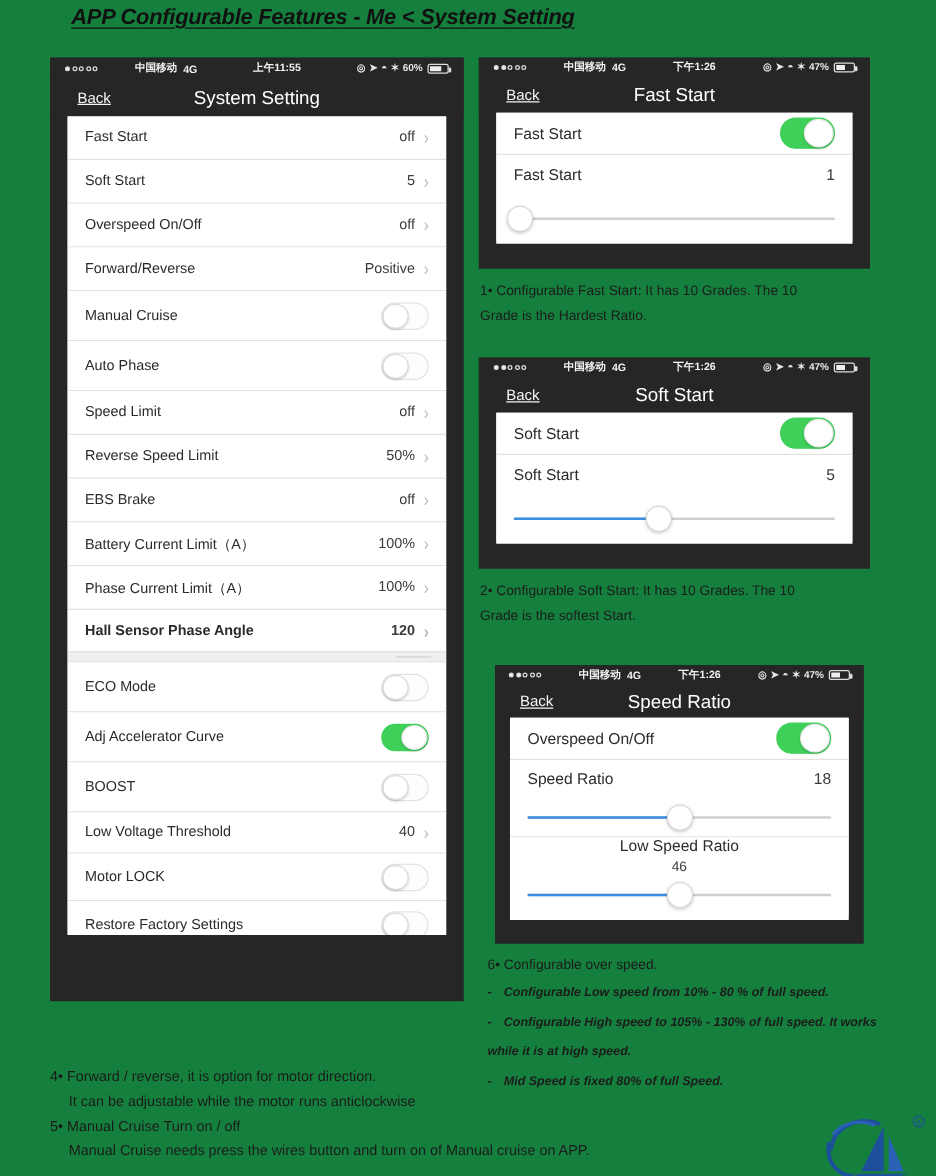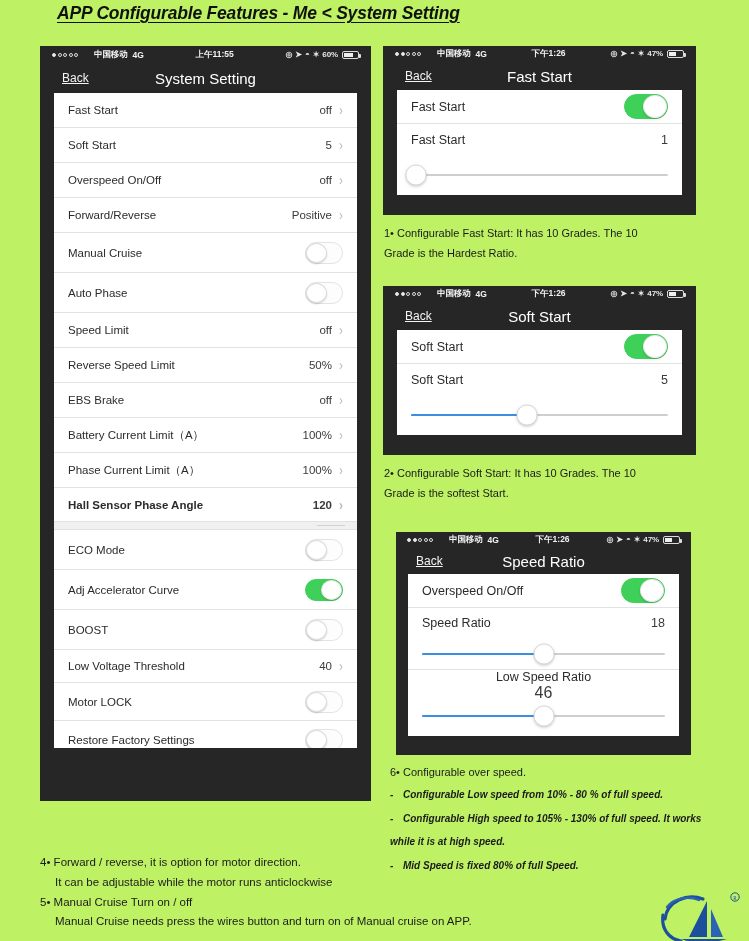--- a/index.html
+++ b/index.html
@@ -5,21 +5,21 @@
   * { box-sizing: border-box; margin: 0; padding: 0; }
   html, body {
     width: 749px; height: 941px;
     background: #ffffff;
     font-family: "Liberation Sans", sans-serif;
     overflow: hidden;
   }
   #page {
     position: relative;
     width: 749px; height: 941px;
-    background: #bef264;
+    background: #15803d;
   }
 
   
   .doc-title {
     position: absolute;
     left: 57px; top: 3px;
     font-size: 17.5px;
     font-weight: bold;
     font-style: italic;
     text-decoration: underline;
@@ -44,21 +44,21 @@
     font-weight: bold;
     letter-spacing: -0.1px;
     white-space: nowrap;
   }
   .sb-dots { display: flex; align-items: center; gap: 1.5px; }
   .dot {
     width: 4px; height: 4px; border-radius: 50%;
     border: 1px solid #ddd;
   }
   .dot.fill { background: #eee; }
-  .sb-carrier { margin-left: 4px; padding-left: 12px; }
+  .sb-carrier { margin-left: 18px; padding-left: 12px; }
   .sb-net { margin-left: 5px; }
   .sb-time { flex: 1; text-align: center; letter-spacing: 0px; }
   .sb-right { display: flex; align-items: center; gap: 3px; }
   .sb-ico { font-size: 8px; line-height: 1; color: #e8e8e8; }
   .batt {
     display: inline-block;
     width: 17px; height: 8px;
     border: 1px solid #ddd; border-radius: 2px;
     position: relative;
     margin-left: 1px;
@@ -572,21 +572,21 @@
       </div>
       <div class="slider-row" style="height:32px; border-bottom:1px solid #e2e2e2;">
         <div class="track">
           <div class="fill" style="width:50%"></div>
           <div class="thumb" style="left:50%"></div>
         </div>
       </div>
 
       <div class="row" style="height:30px; border-bottom:none;flex-direction:column;">
         <span class="row-label" style="font-size:12.5px">Low Speed Ratio</span>
-        <span class="row-value" style="font-size:16px">46</span>
+        <span class="row-value" style="font-size:11px">46</span>
       </div>
       <div class="slider-row" style="height:32px;">
         <div class="track">
           <div class="fill" style="width:50%"></div>
           <div class="thumb" style="left:50%"></div>
         </div>
       </div>
     </div>
   </div>
 

